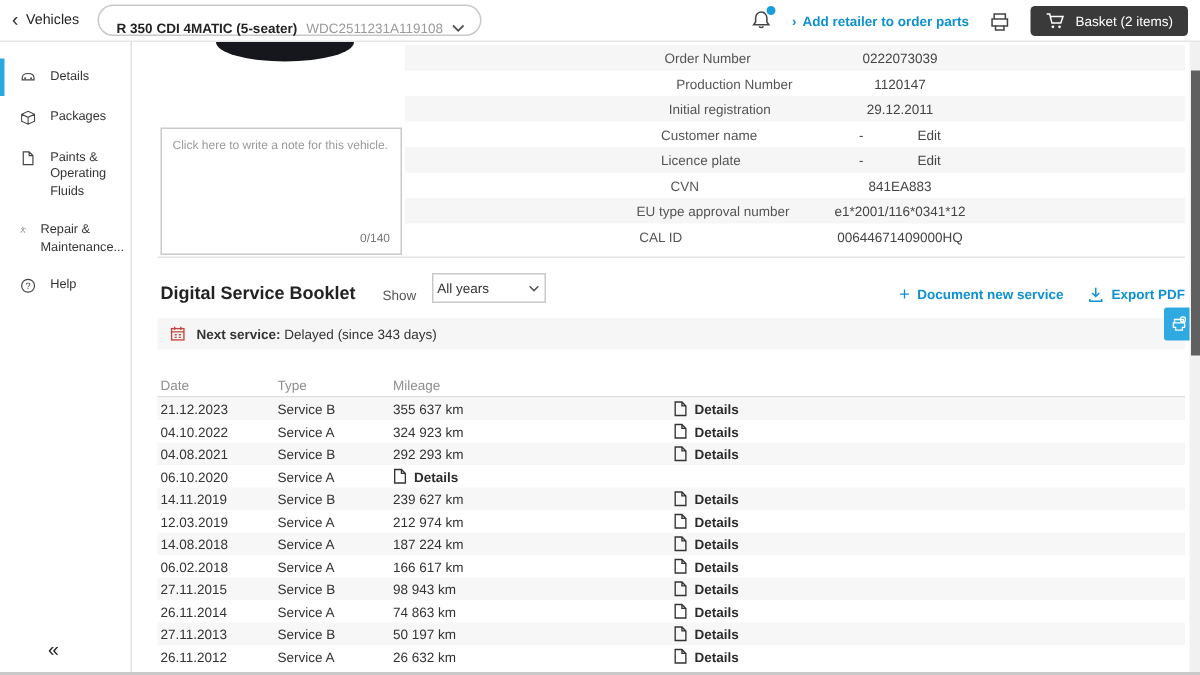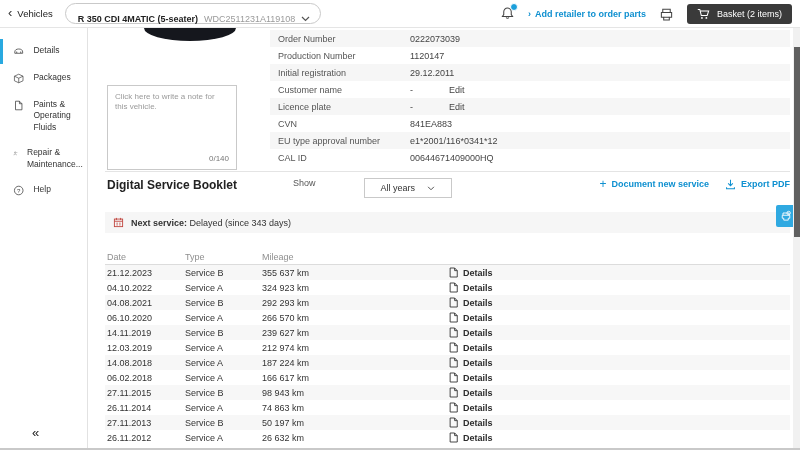--- a/index.html
+++ b/index.html
@@ -52,41 +52,41 @@
 
   
   .main { position:absolute; left:88px; top:28px; right:0; bottom:0; background:#fff; }
 
   .car-blob {
     position:absolute; left:56px; top:0; width:92px; height:13px; background:#15171d;
     border-radius:0 0 50% 50% / 0 0 100% 100%;
   }
 
   .note-box {
-    position:absolute; left:19px; top:57px; width:130px; height:85px;
+    position:absolute; left:19px; top:57px; width:161px; height:85px;
     border:1px solid #c9c9c9; padding:6px 7px; font-size:8px; color:#9a9a9a;
     line-height:1.3; cursor:text; background:#fff;
   }
   .note-counter { position:absolute; right:7px; bottom:5px; font-size:8px; color:#777; }
 
   .kv { position:absolute; left:182px; top:2px; width:520px; font-size:9px; }
-  .kv-row { display:flex; align-items:center; height:17px; padding-left:8px; }
+  .kv-row { display:flex; align-items:center; height:17px; padding-left:8px;justify-content:center; }
   .kv div.kv-row:nth-of-type(odd) { background:#f6f6f6; }
   .kv-label { width:132px; color:#555; flex:none; }
   .kv-value { color:#444; }
   .kv-edit { color:#444; cursor:pointer;margin-left:36px; }
 
   .divider { position:absolute; left:17px; right:10px; top:143px; border-top:1px solid #e4e4e4; }
 
-  .dsb-head { position:absolute; left:19px; right:10px; top:150px; height:24px; display:flex; align-items:flex-start;gap:38px; }
+  .dsb-head { position:absolute; left:19px; right:10px; top:150px; height:24px; display:flex; align-items:flex-end; }
   .dsb-title { font-size:12px; font-weight:bold; color:#222; }
   .show-lbl { margin-left:18px; font-size:9px; color:#555; }
   .select {
-    margin-left:10px; width:88px; height:20px; border:1px solid #c9c9c9; background:#fff;
-    display:flex; align-items:center; justify-content:space-between; padding:0 16px;
+    margin-left:10px; width:76px; height:20px; border:1px solid #c9c9c9; background:#fff;
+    display:flex; align-items:center; justify-content:space-between; padding:0 3px;
     font-size:9px; color:#333; cursor:pointer;
   }
   .dsb-actions { margin-left:auto; display:flex; align-items:center; gap:16px; }
   .action-link { display:flex; align-items:center; gap:5px; color:#0f90d0; font-size:9px; font-weight:bold; cursor:pointer; white-space:nowrap; }
   .plus-glyph { font-size:12px; font-weight:normal; line-height:1; }
 
   .alert {
     position:absolute; left:17px; right:10px; top:184px; height:21px; background:#f6f6f6;
     display:flex; align-items:center; gap:7px; padding-left:8px; font-size:9px; color:#333;
   }
@@ -320,21 +320,20 @@
             <svg width="9" height="11" viewBox="0 0 12 14">
               <path d="M1.5 1 h6 l3.5 3.5 V13 h-9.5 z M7.5 1 v3.5 H11" fill="none" stroke="#333" stroke-width="1.2"></path>
             </svg>
             <span>Details</span>
           </span>
         </div>
 
         <div class="svc-row">
           <span>06.10.2020</span>
           <span>Service A</span>
-          <span>266 570 km</span>
           <span class="details-cell">
             <svg width="9" height="11" viewBox="0 0 12 14">
               <path d="M1.5 1 h6 l3.5 3.5 V13 h-9.5 z M7.5 1 v3.5 H11" fill="none" stroke="#333" stroke-width="1.2"></path>
             </svg>
             <span>Details</span>
           </span>
         </div>
 
         <div class="svc-row">
           <span>14.11.2019</span>

